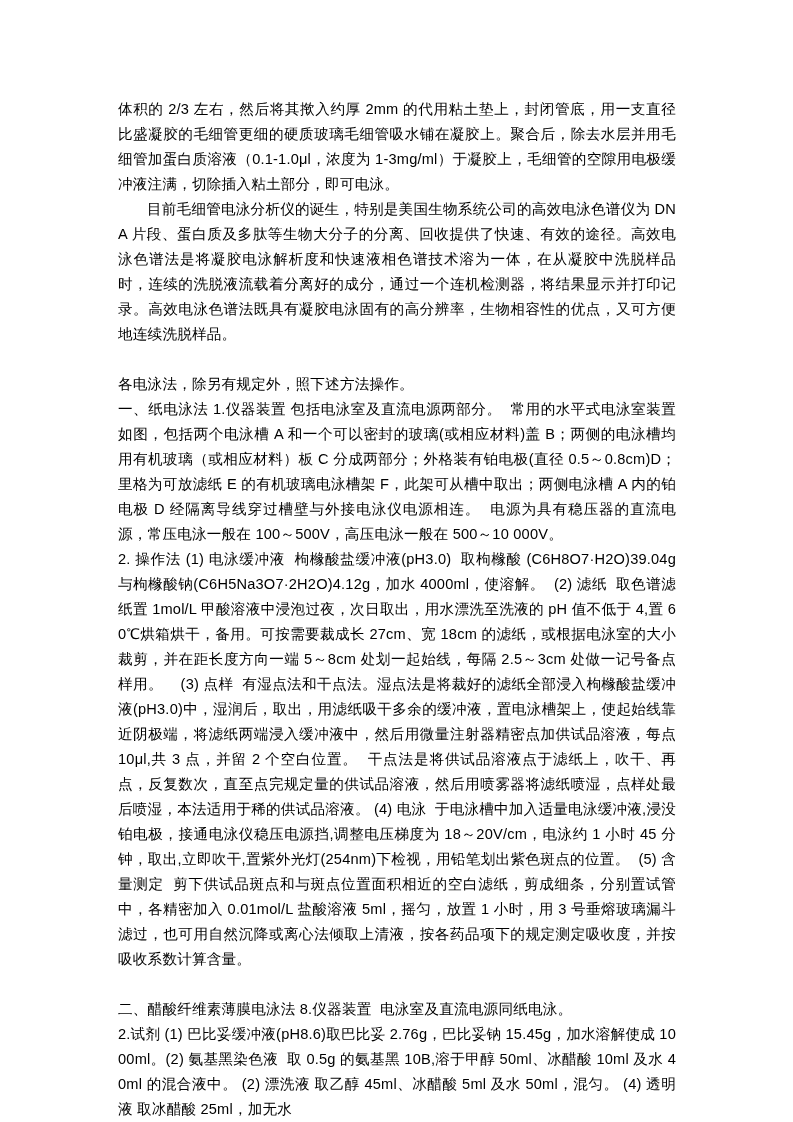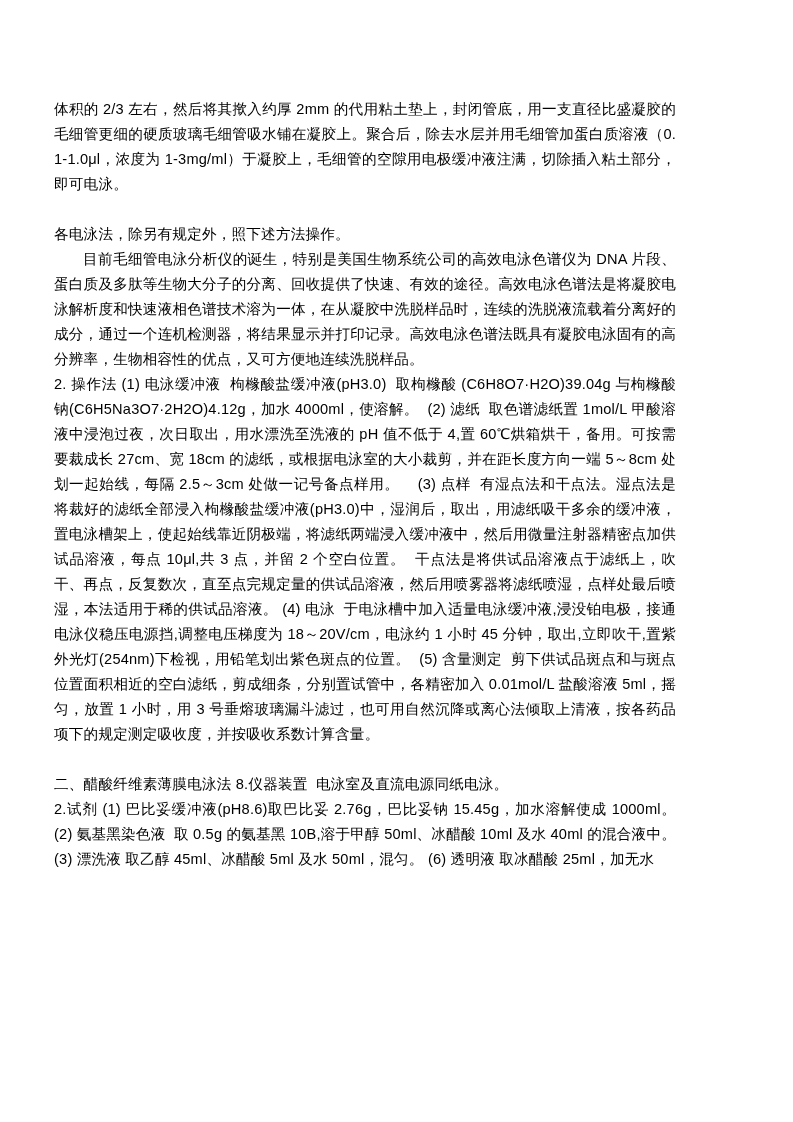--- a/index.html
+++ b/index.html
@@ -9,21 +9,21 @@
   }
   body {
     width: 793px;
     height: 1122px;
     overflow: hidden;
   }
   .page {
     box-sizing: border-box;
     width: 793px;
     height: 1080px;
-    padding: 97px 117px 0 54px;
+    padding: 97px 117px 0 118px;
     background: #ffffff;
     color: #000000;
     font-family: "Liberation Sans", sans-serif;
     font-size: 14.6px;
     line-height: 25px;
   }
   .para {
     margin: 0;
     text-align: justify;
     word-break: break-all;
@@ -36,23 +36,24 @@
   .para.gap-before {
     margin-top: 25px;
   }
 </style>
 </head>
 <body>
 
 <main class="page">
   <p class="para">体积的 2/3 左右，然后将其揿入约厚 2mm 的代用粘土垫上，封闭管底，用一支直径比盛凝胶的毛细管更细的硬质玻璃毛细管吸水铺在凝胶上。聚合后，除去水层并用毛细管加蛋白质溶液（0.1-1.0μl，浓度为 1-3mg/ml）于凝胶上，毛细管的空隙用电极缓冲液注满，切除插入粘土部分，即可电泳。</p>
 
+  <p class="para indent">目前毛细管电泳分析仪的诞生，特别是美国生物系统公司的高效电泳色谱仪为 DNA 片段、蛋白质及多肽等生物大分子的分离、回收提供了快速、有效的途径。高效电泳色谱法是将凝胶电泳解析度和快速液相色谱技术溶为一体，在从凝胶中洗脱样品时，连续的洗脱液流载着分离好的成分，通过一个连机检测器，将结果显示并打印记录。高效电泳色谱法既具有凝胶电泳固有的高分辨率，生物相容性的优点，又可方便地连续洗脱样品。</p>
+
   <p class="para gap-before">各电泳法，除另有规定外，照下述方法操作。</p>
 
-  <p class="para indent">目前毛细管电泳分析仪的诞生，特别是美国生物系统公司的高效电泳色谱仪为 DNA 片段、蛋白质及多肽等生物大分子的分离、回收提供了快速、有效的途径。高效电泳色谱法是将凝胶电泳解析度和快速液相色谱技术溶为一体，在从凝胶中洗脱样品时，连续的洗脱液流载着分离好的成分，通过一个连机检测器，将结果显示并打印记录。高效电泳色谱法既具有凝胶电泳固有的高分辨率，生物相容性的优点，又可方便地连续洗脱样品。</p>
-
+  <p class="para">一、纸电泳法 1.仪器装置 包括电泳室及直流电源两部分。  常用的水平式电泳室装置如图，包括两个电泳槽 A 和一个可以密封的玻璃(或相应材料)盖 B；两侧的电泳槽均用有机玻璃（或相应材料）板 C 分成两部分；外格装有铂电极(直径 0.5～0.8cm)D；里格为可放滤纸 E 的有机玻璃电泳槽架 F，此架可从槽中取出；两侧电泳槽 A 内的铂电极 D 经隔离导线穿过槽壁与外接电泳仪电源相连。  电源为具有稳压器的直流电源，常压电泳一般在 100～500V，高压电泳一般在 500～10 000V。</p>
 
   <p class="para">2. 操作法 (1) 电泳缓冲液  枸橼酸盐缓冲液(pH3.0)  取枸橼酸 (C6H8O7·H2O)39.04g 与枸橼酸钠(C6H5Na3O7·2H2O)4.12g，加水 4000ml，使溶解。  (2) 滤纸  取色谱滤纸置 1mol/L 甲酸溶液中浸泡过夜，次日取出，用水漂洗至洗液的 pH 值不低于 4,置 60℃烘箱烘干，备用。可按需要裁成长 27cm、宽 18cm 的滤纸，或根据电泳室的大小裁剪，并在距长度方向一端 5～8cm 处划一起始线，每隔 2.5～3cm 处做一记号备点样用。    (3) 点样  有湿点法和干点法。湿点法是将裁好的滤纸全部浸入枸橼酸盐缓冲液(pH3.0)中，湿润后，取出，用滤纸吸干多余的缓冲液，置电泳槽架上，使起始线靠近阴极端，将滤纸两端浸入缓冲液中，然后用微量注射器精密点加供试品溶液，每点 10μl,共 3 点，并留 2 个空白位置。  干点法是将供试品溶液点于滤纸上，吹干、再点，反复数次，直至点完规定量的供试品溶液，然后用喷雾器将滤纸喷湿，点样处最后喷湿，本法适用于稀的供试品溶液。 (4) 电泳  于电泳槽中加入适量电泳缓冲液,浸没铂电极，接通电泳仪稳压电源挡,调整电压梯度为 18～20V/cm，电泳约 1 小时 45 分钟，取出,立即吹干,置紫外光灯(254nm)下检视，用铅笔划出紫色斑点的位置。  (5) 含量测定  剪下供试品斑点和与斑点位置面积相近的空白滤纸，剪成细条，分别置试管中，各精密加入 0.01mol/L 盐酸溶液 5ml，摇匀，放置 1 小时，用 3 号垂熔玻璃漏斗滤过，也可用自然沉降或离心法倾取上清液，按各药品项下的规定测定吸收度，并按吸收系数计算含量。</p>
 
   <p class="para gap-before">二、醋酸纤维素薄膜电泳法 8.仪器装置  电泳室及直流电源同纸电泳。</p>
 
-  <p class="para">2.试剂 (1) 巴比妥缓冲液(pH8.6)取巴比妥 2.76g，巴比妥钠 15.45g，加水溶解使成 1000ml。(2) 氨基黑染色液  取 0.5g 的氨基黑 10B,溶于甲醇 50ml、冰醋酸 10ml 及水 40ml 的混合液中。 (3) 漂洗液 取乙醇 45ml、冰醋酸 5ml 及水 50ml，混匀。 (6) 透明液 取冰醋酸 25ml，加无水</p>
+  <p class="para">2.试剂 (1) 巴比妥缓冲液(pH8.6)取巴比妥 2.76g，巴比妥钠 15.45g，加水溶解使成 1000ml。(2) 氨基黑染色液  取 0.5g 的氨基黑 10B,溶于甲醇 50ml、冰醋酸 10ml 及水 40ml 的混合液中。 (2) 漂洗液 取乙醇 45ml、冰醋酸 5ml 及水 50ml，混匀。 (4) 透明液 取冰醋酸 25ml，加无水</p>
 </main>
 
 </body></html>

